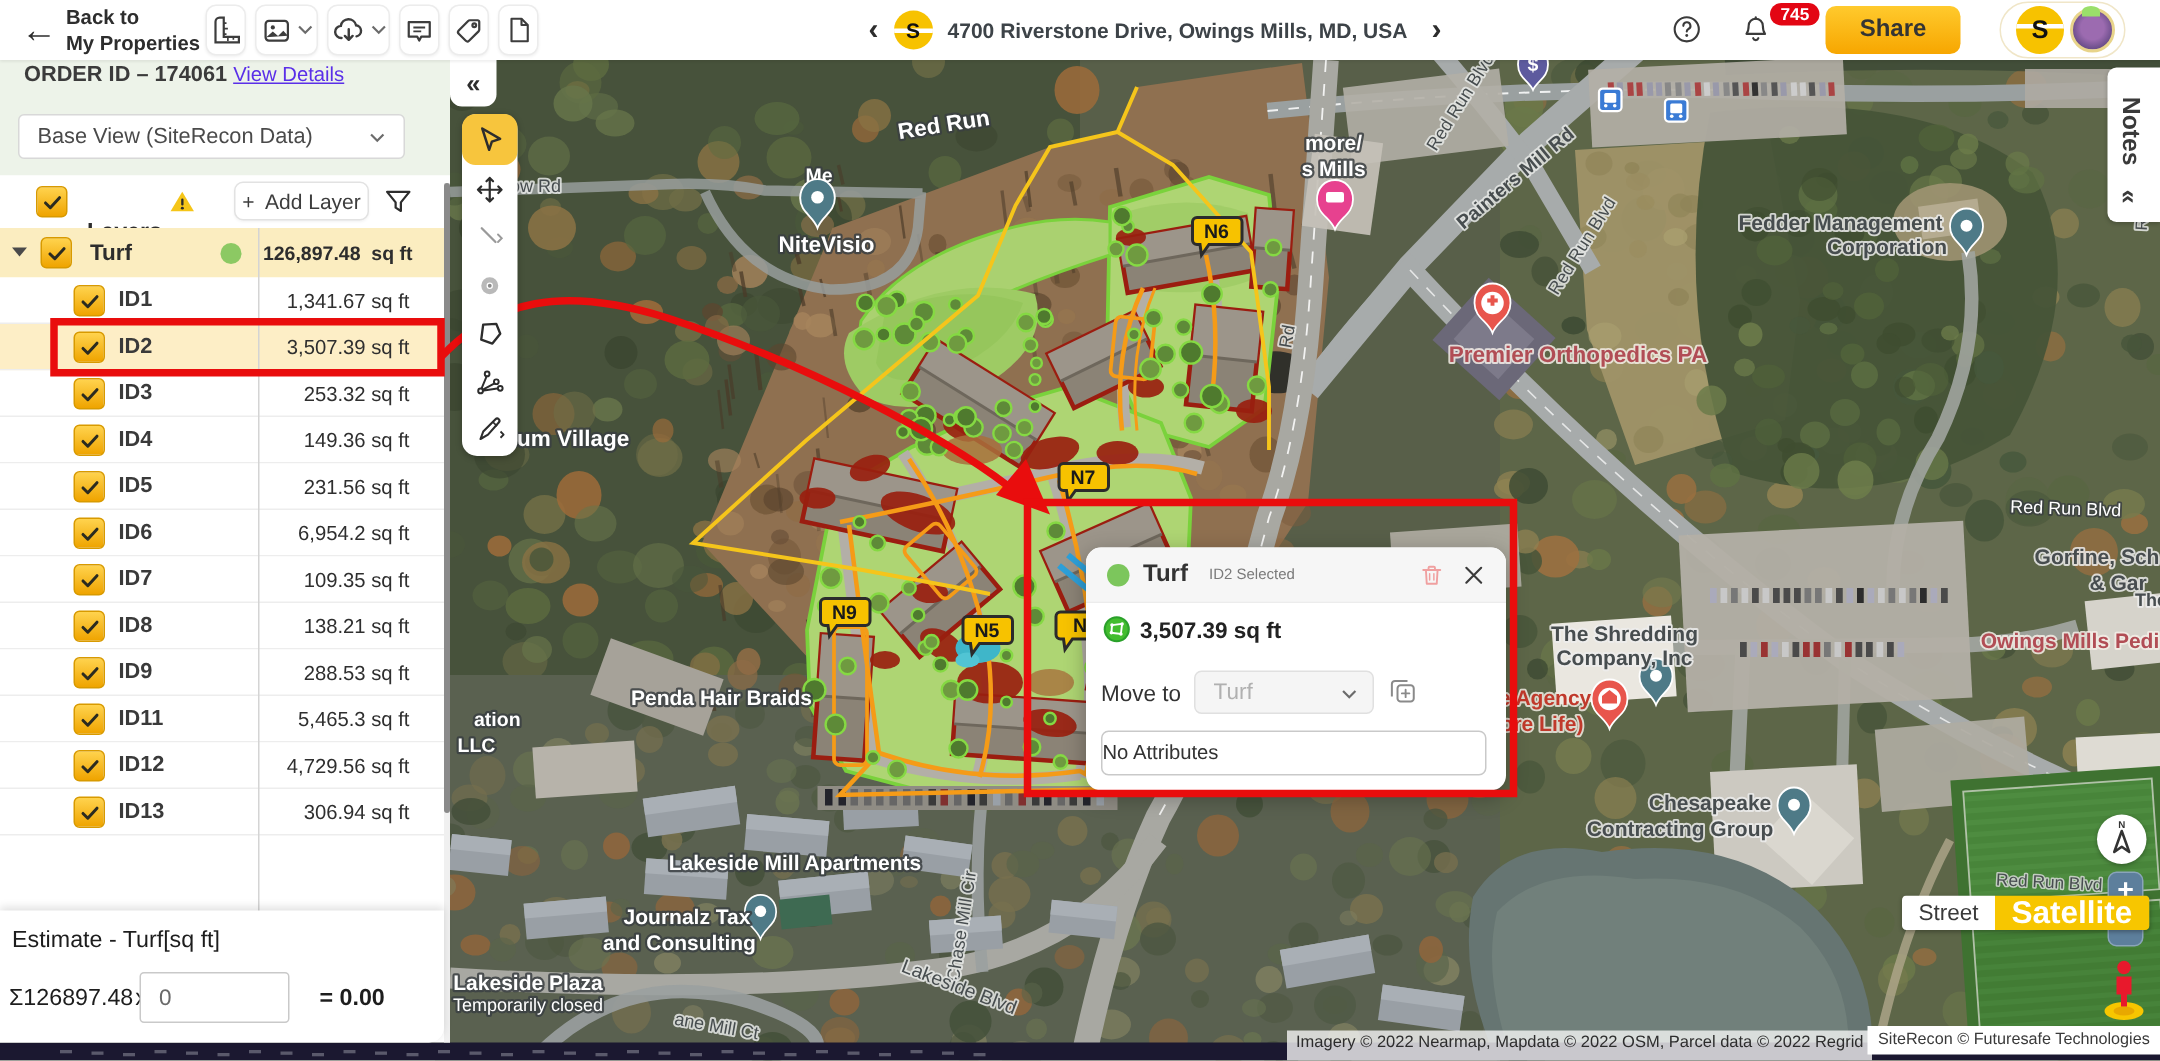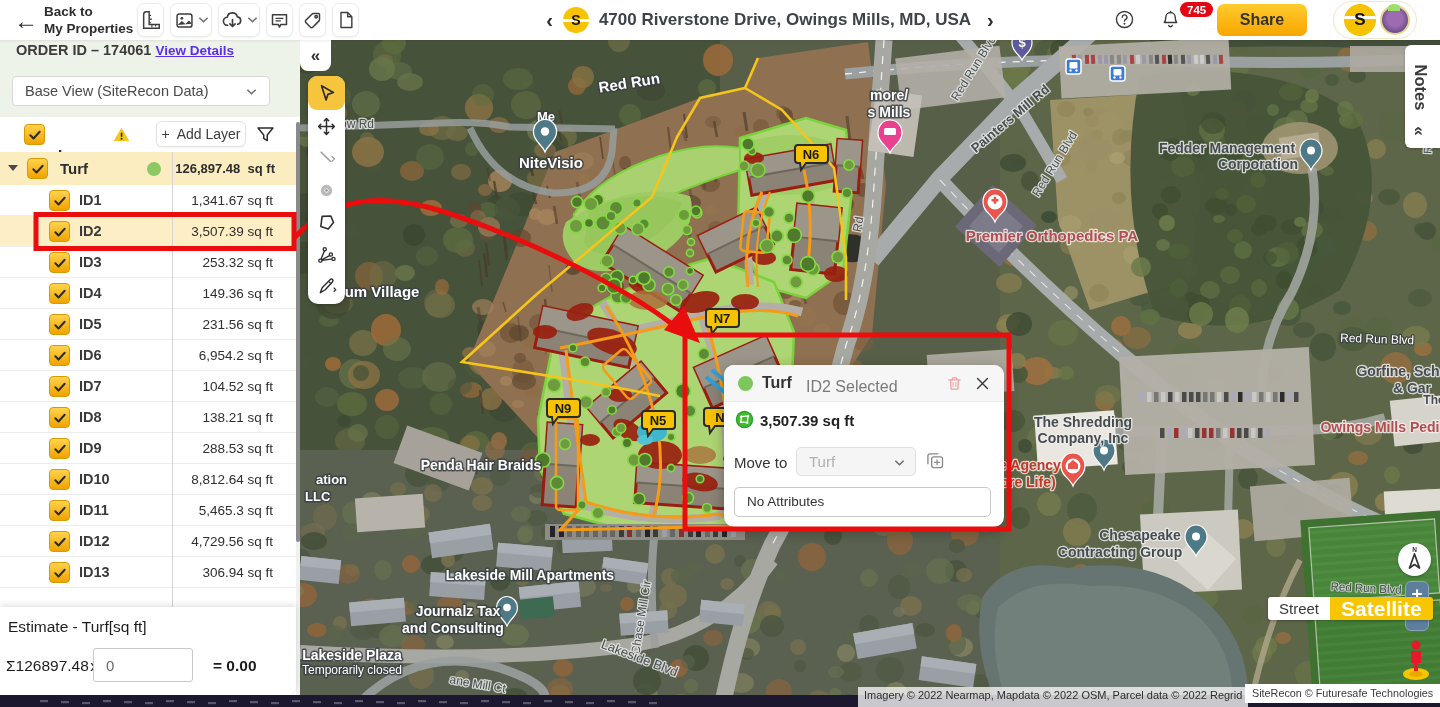--- a/index.html
+++ b/index.html
@@ -4,34 +4,34 @@
 html,body { width:1440px; height:707px; overflow:hidden; font-family:"Liberation Sans",sans-serif; }
 .page { position:relative; width:1440px; height:707px; background:#fff; overflow:hidden; }
 .abs { position:absolute; }
 .map { position:absolute; left:0; top:0; }
 .topbar { position:absolute; left:0; top:0; width:1440px; height:40px; background:#fff; z-index:40; box-shadow:0 1px 2px rgba(0,0,0,0.08); }
 .tb-btn { position:absolute; top:3px; height:34px; background:#fff; border:1px solid #ececec; border-radius:7px; box-shadow:0 1px 2px rgba(0,0,0,0.06); display:flex; align-items:center; justify-content:center; gap:3px; }
 .backarrow { position:absolute; left:14px; top:7px; font-size:24px; color:#2d2d2d; }
 .backtxt { position:absolute; left:44px; top:3px; font-size:13.5px; font-weight:bold; color:#2d2d2d; line-height:17px; }
 .addr { position:absolute; left:0; right:0; top:0; height:40px; text-align:center; z-index:41; pointer-events:none; }
 .addr .inner { display:inline-flex; align-items:center; gap:10px; margin-top:7px; margin-left:100px; }
-.addr .txt { font-size:17px; font-weight:bold; color:#3d4348; }
+.addr .txt { font-size:14px; font-weight:bold; color:#3d4348; }
 .chev { font-size:20px; color:#2d2d2d; font-weight:bold; }
 .slogo { width:26px; height:26px; border-radius:50%; background:#f7c200; color:#111; font-weight:bold; font-size:14px; display:inline-flex; align-items:center; justify-content:center; position:relative; overflow:hidden; }
 .slogo:after { content:""; position:absolute; left:0; right:0; top:11.5px; height:3px; background:#fff; }
 .slogo b { position:relative; z-index:2; }
 .badge745 { position:absolute; left:1180px; top:2px; background:#e30613; color:#fff; font-size:11.5px; font-weight:bold; border-radius:9px; padding:1.5px 7px; z-index:42; }
 .sharebtn { position:absolute; left:1217px; top:4px; width:90px; height:32px; border-radius:7px; background:linear-gradient(180deg,#ffca2d,#f7a600); color:#343434; font-size:16px; font-weight:bold; text-align:center; line-height:32px; }
 .avwrap { position:absolute; left:1333px; top:1px; width:84px; height:38px; border:1px solid #f0e6c8; border-radius:19px; background:#fff; display:flex; align-items:center; gap:4px; padding-left:10px; }
 .av2 { width:30px; height:30px; border-radius:50%; background:radial-gradient(circle at 50% 45%, #9c6bb0 0 40%, #6d4f8c 70%, #4f3a6a); border:2px solid #e8d48a; position:relative; }
 .av2:after { content:""; position:absolute; left:6px; top:-3px; width:12px; height:7px; border-radius:50% 50% 0 0; background:#9adf6a; }
 .sidebar { position:absolute; left:0; top:40px; width:300px; height:655px; background:#fff; z-index:30; }
 .sb-top { position:absolute; left:0; top:0; width:300px; height:77px; background:#edf3e9; }
 .orderid { position:absolute; left:16px; top:2px; font-size:14.5px; font-weight:bold; color:#3b3b3b; }
-.viewdet { color:#5a2fe8; font-size:13.5px; text-decoration:underline; font-weight:bold; }
+.viewdet { color:#5a2fe8; font-size:13.5px; text-decoration:underline; font-weight:normal; }
 .dropdown { position:absolute; left:12px; top:36px; width:258px; height:30px; border:1px solid #d8d8d8; border-radius:4px; background:#fff; font-size:14.5px; color:#4a4a4a; line-height:28px; padding-left:12px; }
 .dropdown svg { position:absolute; right:12px; top:11px; }
 .layershdr { position:absolute; left:0; top:77px; width:300px; height:35px; background:#fff; }
 .cb { display:inline-flex; width:21px; height:21px; border-radius:4px; background:linear-gradient(180deg,#ffd34e,#efa400); border:1px solid #d89a00; align-items:center; justify-content:center; flex:none; }
 .lay-cb { position:absolute; left:24px; top:7px; }
 .lay-t { position:absolute; left:58px; top:9px; font-size:15.5px; font-weight:bold; color:#2d2d2d;margin-top:20px; }
 .lay-w { position:absolute; left:113px; top:9px; }
 .addlayer { position:absolute; left:156px; top:4px; width:90px; height:26px; border:1px solid #e2e2e2; border-radius:6px; background:#fff; font-size:14px; color:#3d3d3d; text-align:center; line-height:24px; box-shadow:0 1px 2px rgba(0,0,0,0.05); }
 .funnel { position:absolute; left:255px; top:7px; }
 .turfrow { position:absolute; left:0; top:112px; width:296px; height:33px; background:#fbedc0; }
@@ -57,30 +57,30 @@
 .palette { position:absolute; left:308px; top:76px; width:37px; height:228px; background:#fff; border-radius:10px; box-shadow:0 1px 4px rgba(0,0,0,0.25); z-index:34; }
 .palette .tool { width:37px; height:32px; display:flex; align-items:center; justify-content:center; }
 .palette .sel { background:#f7c53d; border-radius:9px; height:34px; }
 .notes { position:absolute; left:1405px; top:45px; width:35px; height:103px; background:#fff; border-radius:6px 0 0 6px; z-index:20; box-shadow:0 1px 3px rgba(0,0,0,0.2); }
 .notes .txt { position:absolute; left:-15px; top:33px; font-size:16.5px; font-weight:bold; color:#3a3a3a; transform:rotate(90deg); width:60px; text-align:center; }
 .notes .g { position:absolute; left:9px; top:76px; font-size:17px; font-weight:bold; color:#3a3a3a; transform:rotate(90deg); }
 .popup { position:absolute; left:724px; top:365px; width:280px; height:162px; background:#fff; border-radius:10px; box-shadow:0 4px 14px rgba(0,0,0,0.3); z-index:25; }
 .popup .hdr { position:absolute; left:0; top:0; width:280px; height:37px; background:#f6f6f6; border-bottom:1px solid #ececec; border-radius:10px 10px 0 0; }
 .popup .gdot { position:absolute; left:14px; top:11px; width:15px; height:15px; border-radius:50%; background:#7cc65c; }
 .popup .tname { position:absolute; left:38px; top:9px; font-size:16px; font-weight:bold; color:#333; }
-.popup .tsel { position:absolute; left:82px; top:13px; font-size:16px; color:#7a7a7a; }
+.popup .tsel { position:absolute; left:82px; top:13px; font-size:10px; color:#7a7a7a; }
 .popup .trash { position:absolute; left:222px; top:10px; }
 .popup .close { position:absolute; left:250px; top:10px; }
 .popup .area { position:absolute; left:11px; top:45px; }
 .popup .sqft { position:absolute; left:36px; top:47px; font-size:15px; font-weight:bold; color:#222; }
 .popup .mv { position:absolute; left:10px; top:89px; font-size:15px; color:#333; }
 .popup .dd { position:absolute; left:72px; top:82px; width:120px; height:29px; background:#f5f5f5; border:1px solid #e0e0e0; border-radius:5px; font-size:15px; color:#b0b0b0; line-height:27px; padding-left:12px; }
 .popup .dd svg { position:absolute; right:10px; top:11px; }
 .popup .cpy { position:absolute; left:201px; top:86px; }
-.popup .attr { position:absolute; left:10px; top:122px; width:257px; height:30px; border:1px solid #c9c9c9; border-radius:5px; font-size:13.5px; color:#333; line-height:28px; padding-left:12px; background:#fff; }
+.popup .attr { position:absolute; left:10px; top:122px; width:257px; height:30px; border:1px solid #c9c9c9; border-radius:5px; font-size:13.5px; color:#333; line-height:28px; padding-left:0; background:#fff; }
 .redov { position:absolute; left:0; top:0; z-index:32; pointer-events:none; }
 .compass { position:absolute; left:1398px; top:543px; width:33px; height:33px; border-radius:50%; background:#fff; z-index:20; box-shadow:0 1px 3px rgba(0,0,0,0.3); }
 .zoomctl { position:absolute; left:1405px; top:581px; width:24px; height:50px; background:#5d7f9c; border:1px solid #8aa4ba; border-radius:6px; z-index:20; color:#fff; text-align:center; }
 .zoomctl .zp { font-size:19px; font-weight:bold; line-height:24px; border-bottom:1px solid #8aa4ba; }
 .zoomctl .zm { font-size:21px; font-weight:bold; line-height:22px; }
 .stoggle { position:absolute; left:1268px; top:597px; height:23px; z-index:20; display:flex; border-radius:3px; overflow:hidden; box-shadow:0 1px 3px rgba(0,0,0,0.3); }
 .stoggle .st1 { background:#fff; color:#3a3a3a; font-size:15px; padding:0 11px; line-height:23px; }
 .stoggle .st2 { background:#f7c600; color:#fff; font-size:21px; font-weight:bold; padding:0 11px; line-height:23px; }
 .attrib { position:absolute; left:858px; top:687px; height:30px; background:rgba(245,245,245,0.8); color:#2d2d2d; font-size:11px; line-height:16px; padding:0 6px; z-index:19; }
 .attrib2 { position:absolute; left:1245px; top:684px; width:195px; height:19px; background:#fff; color:#3a3a3a; font-size:10.8px; line-height:19px; padding-left:7px; z-index:19; }
@@ -1554,48 +1554,39 @@
           <span class="rname">ID6</span>
           <span class="rval">6,954.2 sq ft</span>
         </div>
         <div class="row">
           <span class="cb">
             <svg viewBox="0 0 24 24" width="14" height="14">
               <path d="M4 12.5 L9.5 18 L20 6.5" fill="none" stroke="#2b2b20" stroke-width="3.4" stroke-linecap="round" stroke-linejoin="round"></path>
             </svg>
           </span>
           <span class="rname">ID7</span>
-          <span class="rval">104.52 sq ft</span>
+          <span class="rval">109.35 sq ft</span>
         </div>
         <div class="row">
           <span class="cb">
             <svg viewBox="0 0 24 24" width="14" height="14">
               <path d="M4 12.5 L9.5 18 L20 6.5" fill="none" stroke="#2b2b20" stroke-width="3.4" stroke-linecap="round" stroke-linejoin="round"></path>
             </svg>
           </span>
           <span class="rname">ID8</span>
           <span class="rval">138.21 sq ft</span>
         </div>
         <div class="row">
           <span class="cb">
             <svg viewBox="0 0 24 24" width="14" height="14">
               <path d="M4 12.5 L9.5 18 L20 6.5" fill="none" stroke="#2b2b20" stroke-width="3.4" stroke-linecap="round" stroke-linejoin="round"></path>
             </svg>
           </span>
           <span class="rname">ID9</span>
           <span class="rval">288.53 sq ft</span>
-        </div>
-        <div class="row">
-          <span class="cb">
-            <svg viewBox="0 0 24 24" width="14" height="14">
-              <path d="M4 12.5 L9.5 18 L20 6.5" fill="none" stroke="#2b2b20" stroke-width="3.4" stroke-linecap="round" stroke-linejoin="round"></path>
-            </svg>
-          </span>
-          <span class="rname">ID10</span>
-          <span class="rval">8,812.64 sq ft</span>
         </div>
         <div class="row">
           <span class="cb">
             <svg viewBox="0 0 24 24" width="14" height="14">
               <path d="M4 12.5 L9.5 18 L20 6.5" fill="none" stroke="#2b2b20" stroke-width="3.4" stroke-linecap="round" stroke-linejoin="round"></path>
             </svg>
           </span>
           <span class="rname">ID11</span>
           <span class="rval">5,465.3 sq ft</span>
         </div>

